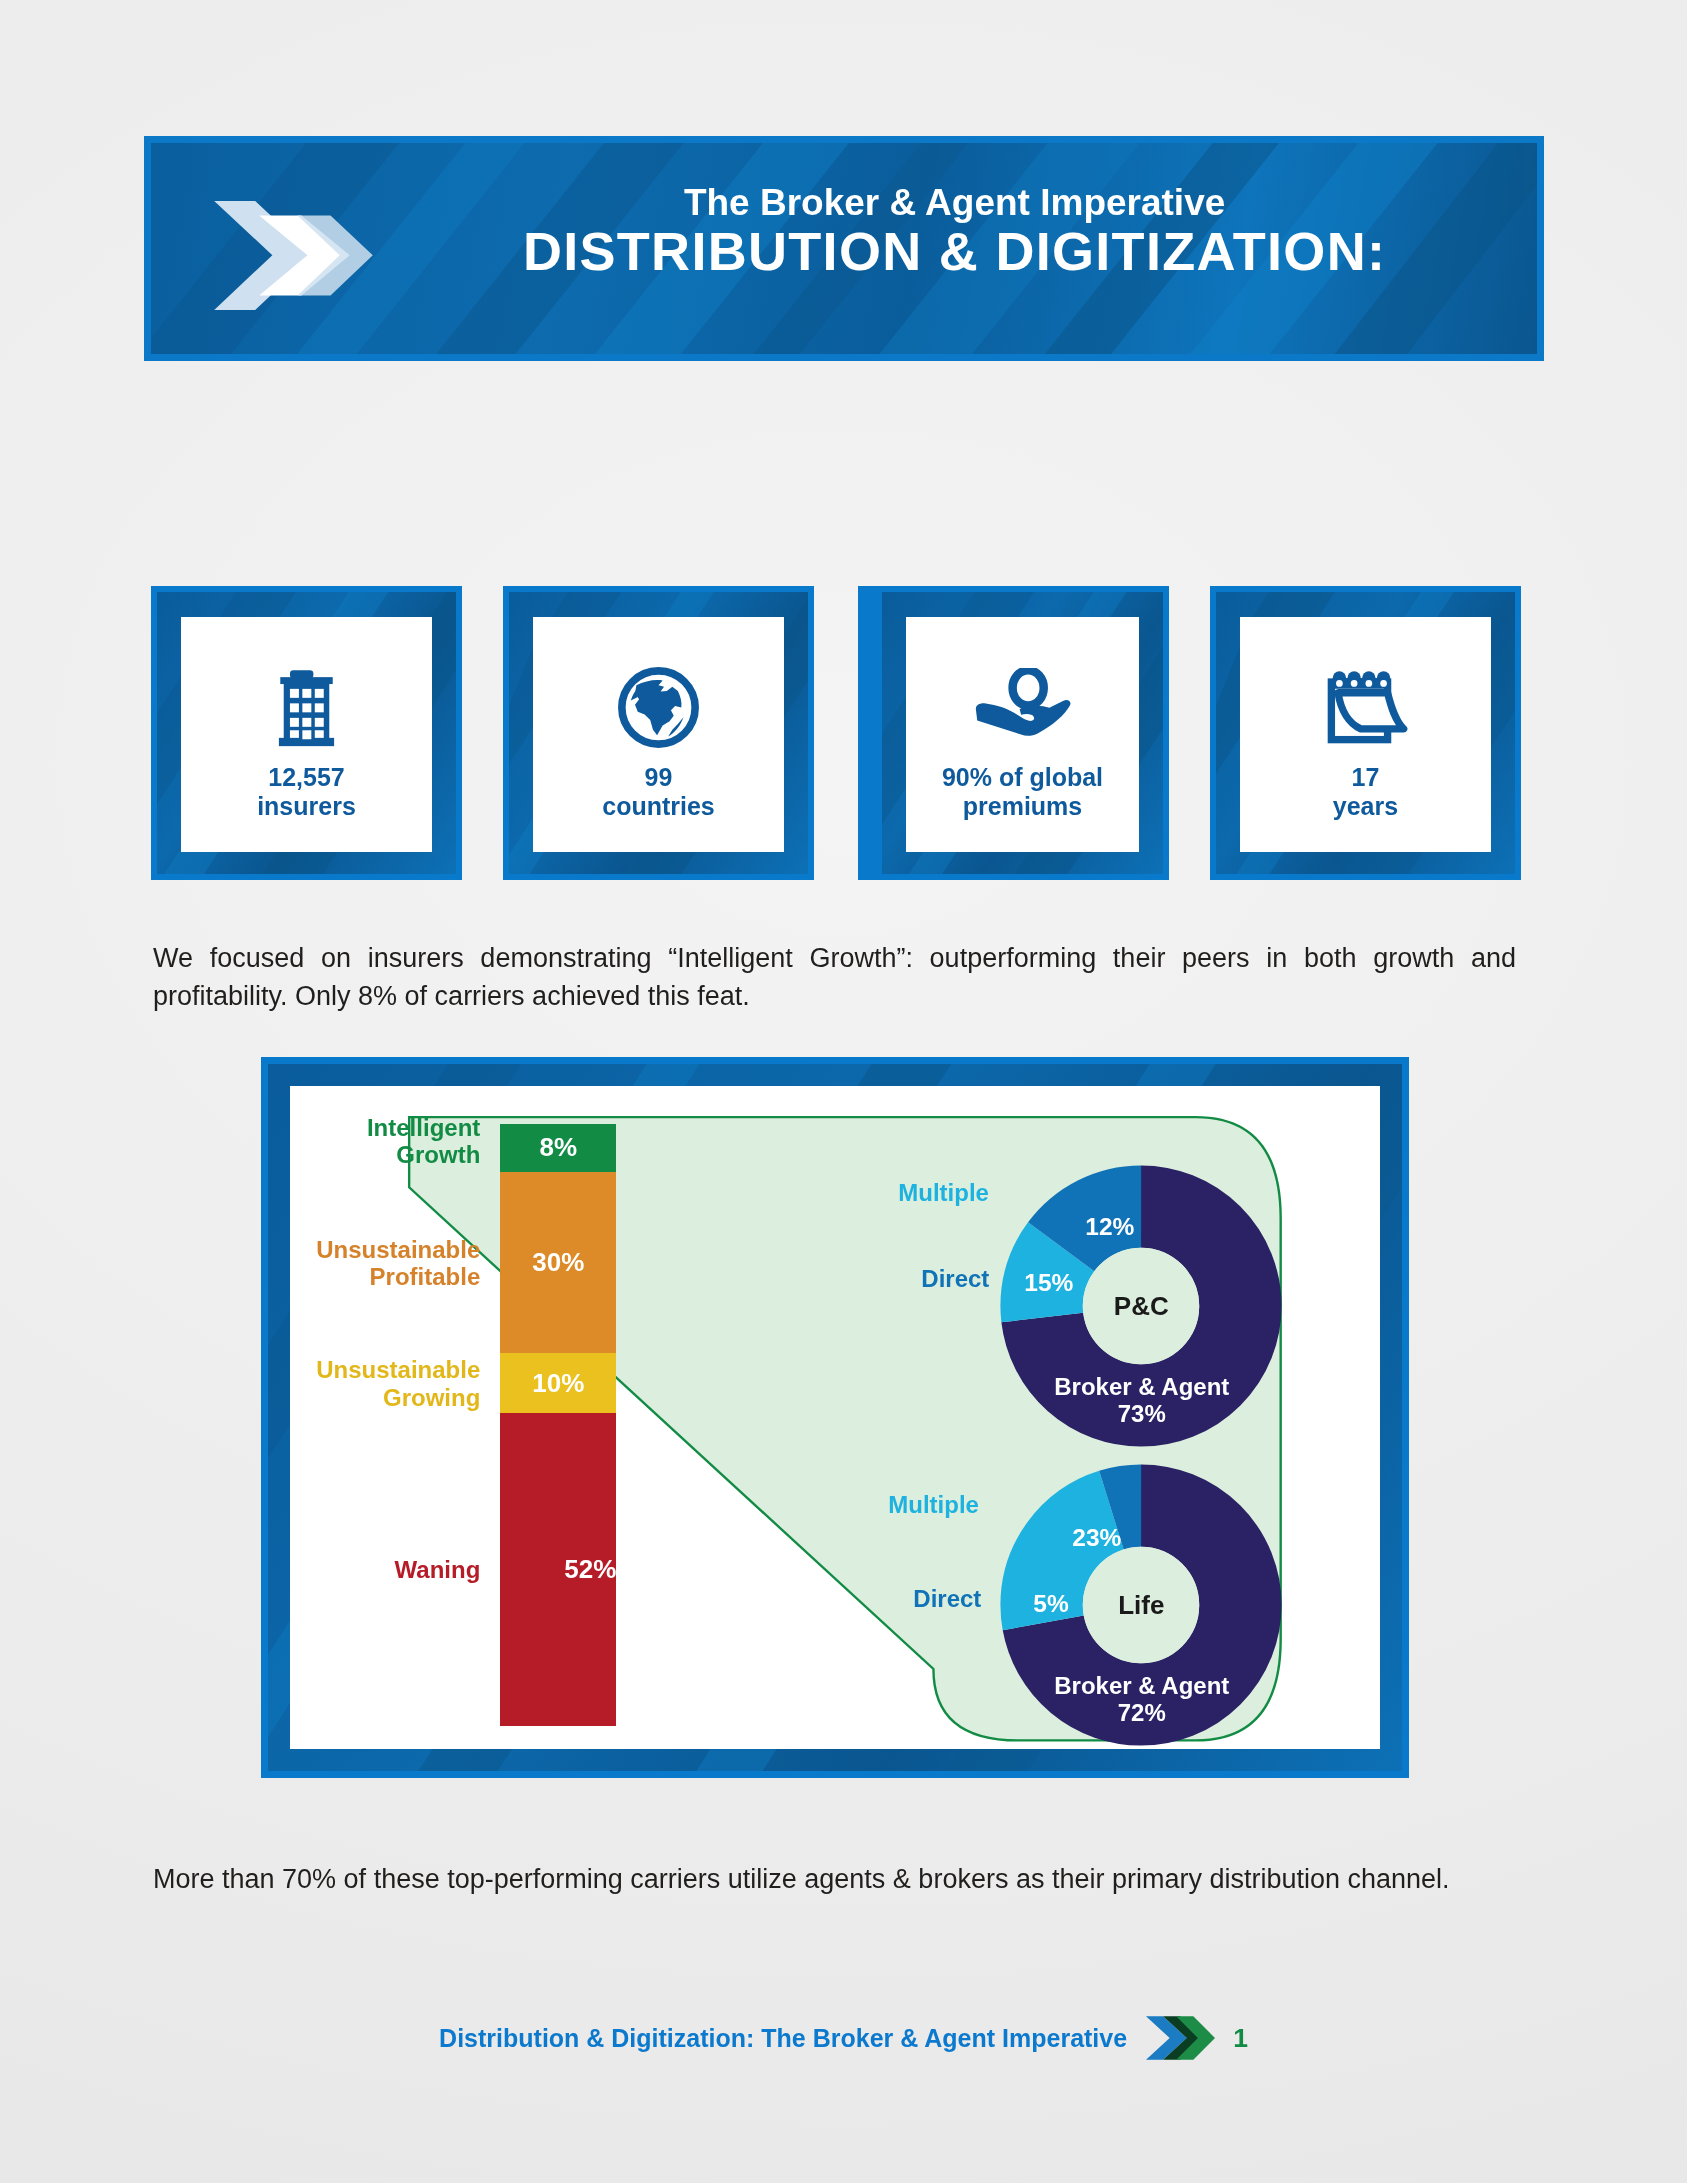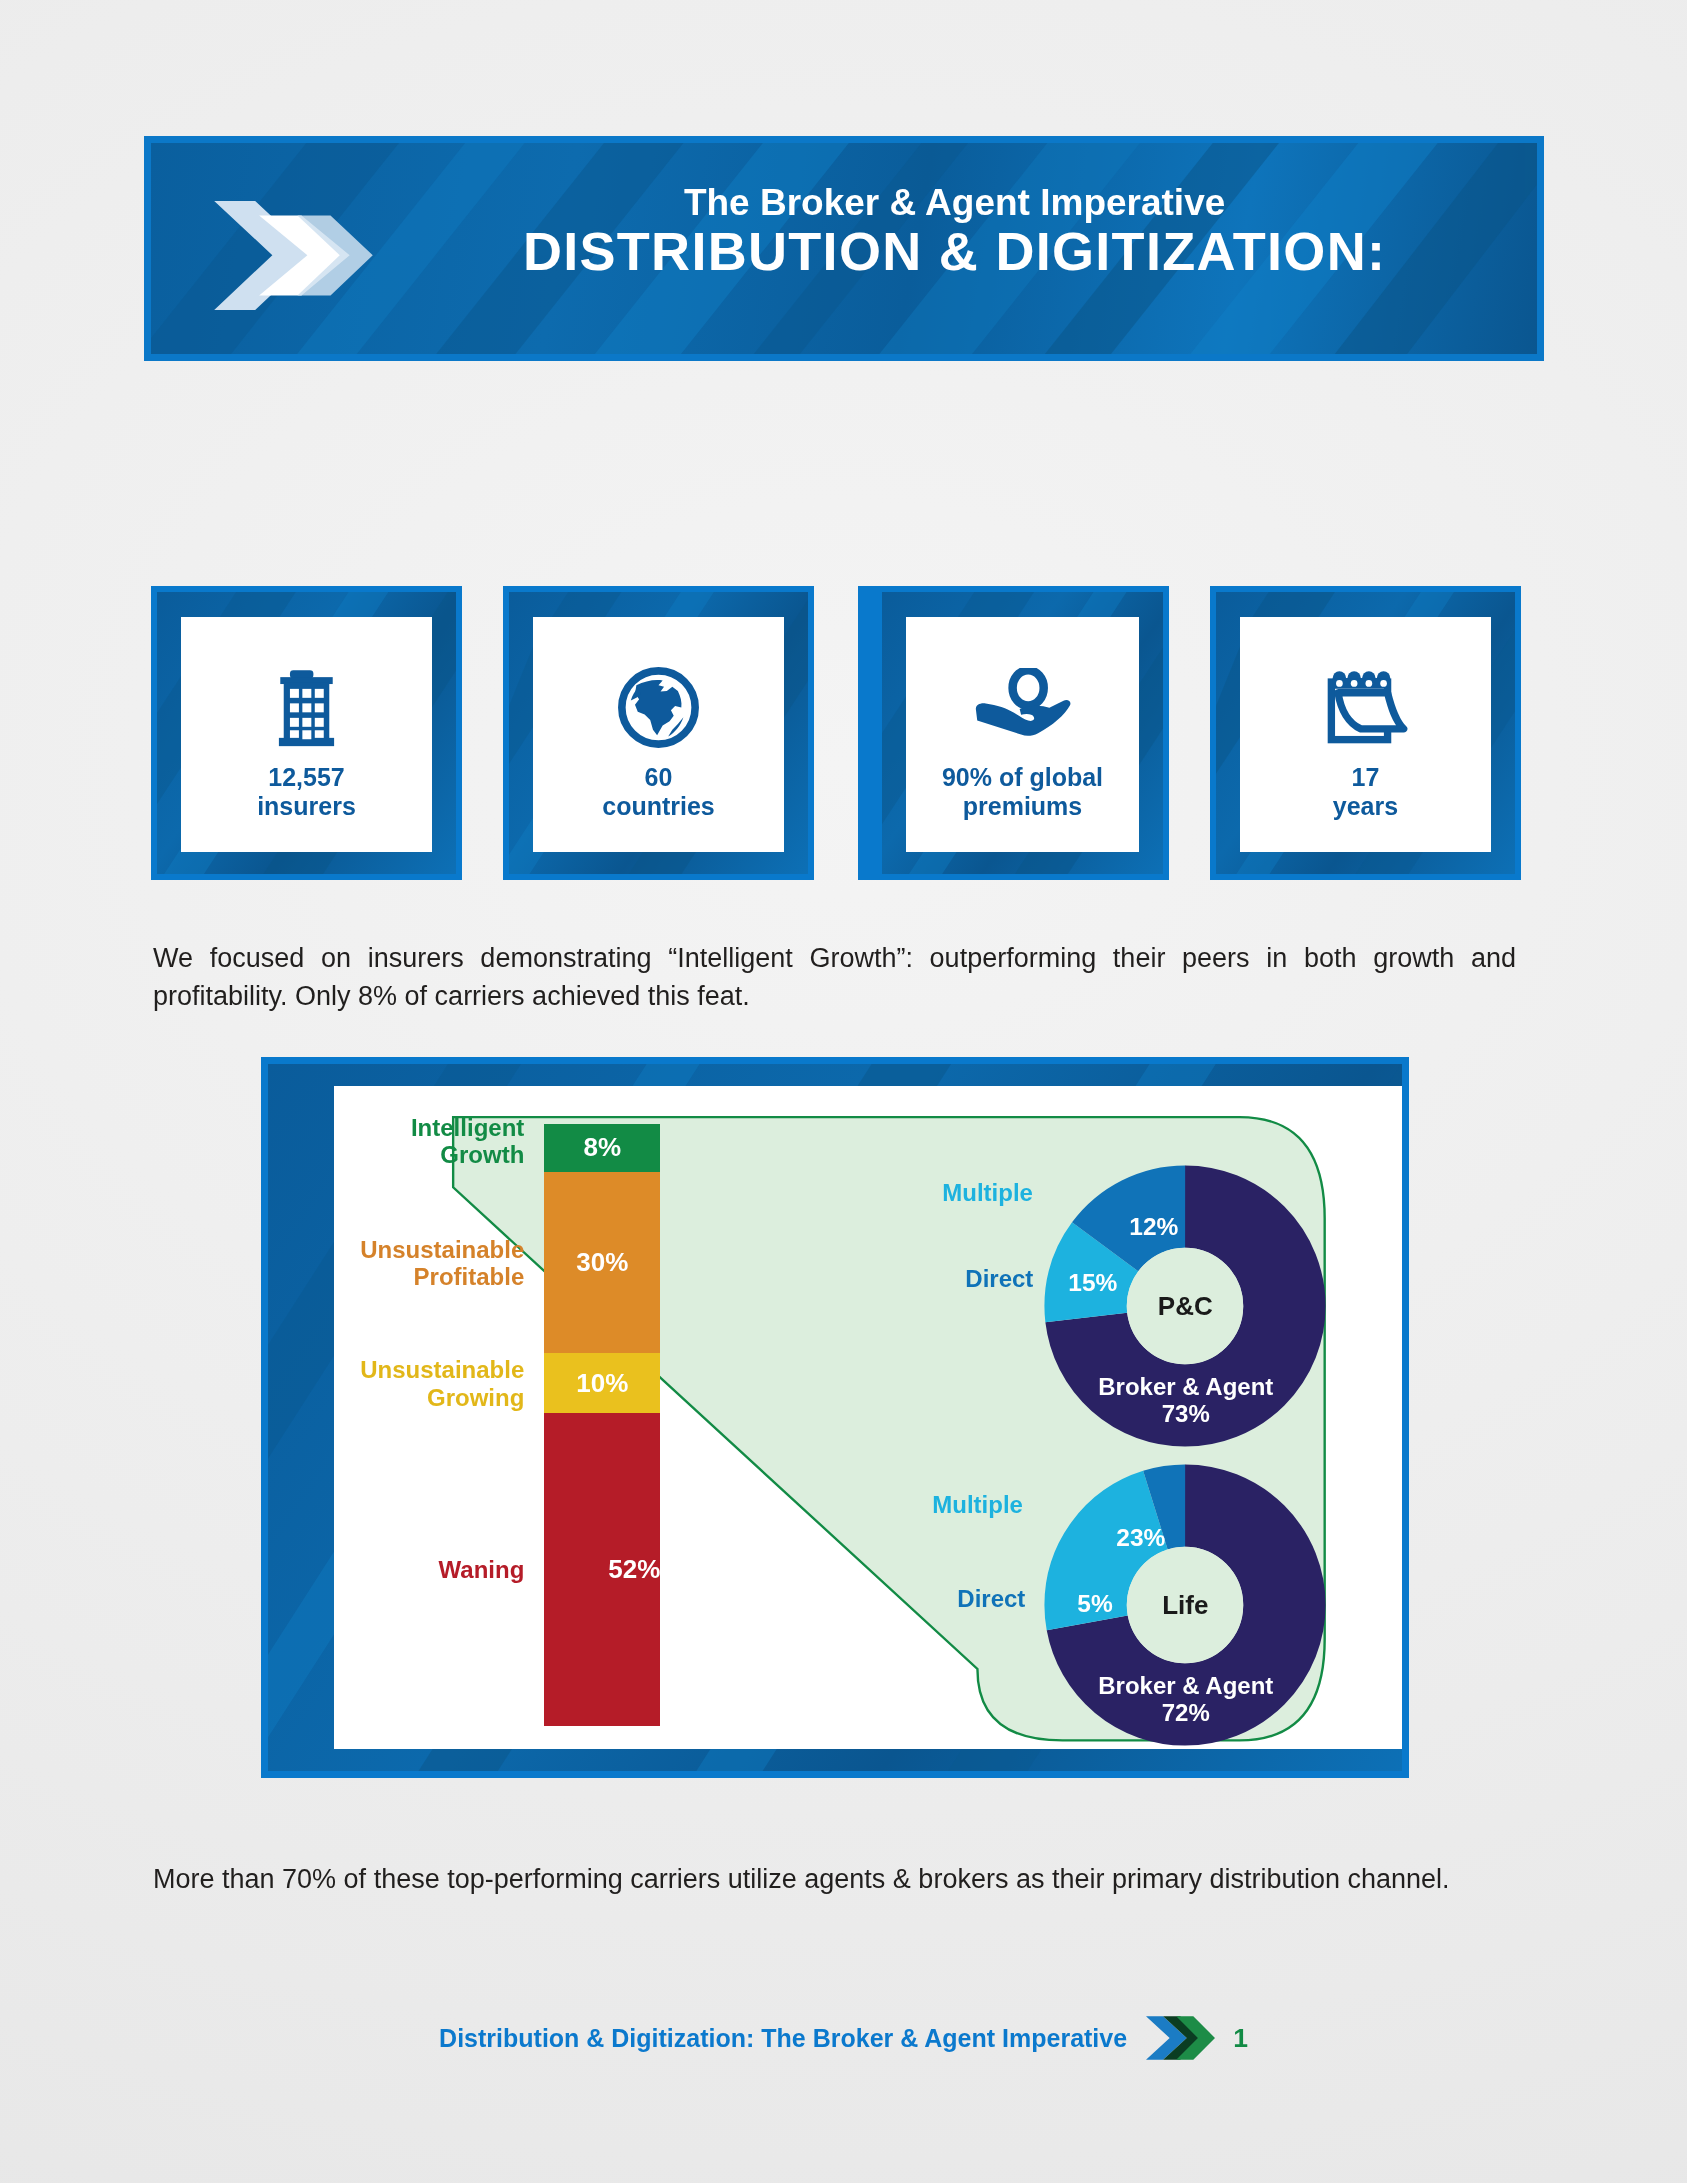--- a/index.html
+++ b/index.html
@@ -162,21 +162,20 @@
     background: linear-gradient(125deg, #0a5c9b 0%, #0c69ac 40%, #0a5690 68%, #0d70b6 100%);
     padding: 22px 22px 22px 22px;
   }
   #chart-canvas {
     position: relative;
     z-index: 2;
     width: 100%;
     height: 100%;
     background: #ffffff;
     overflow: hidden;
-    margin-left: 44px;
   }
 
   
   #funnel-svg {
     position: absolute;
     left: 0; top: 0;
     width: 100%; height: 100%;
     z-index: 1;
   }
 
@@ -376,21 +375,21 @@
           <div class="stat-icon">
             <svg viewBox="0 0 120 120" width="83" height="83">
               <circle cx="60" cy="60" r="53" fill="none" stroke="#0e5a9c" stroke-width="11"></circle>
               <path d="M28 28 C40 22 54 19 66 21 L60 28 L68 30 L63 37 L72 36 L80 30 L88 36
                        C92 44 94 52 93 60 L84 58 L78 64 L82 72 L76 80 L66 86 L58 100 L52 92
                        L48 78 L40 70 L30 66 L26 56 L32 48 L26 40 Z" fill="#0e5a9c"></path>
               <path d="M20 50 C22 42 26 36 30 32 L34 40 L28 46 Z" fill="#0e5a9c"></path>
               <path d="M96 74 C92 86 84 96 74 102 L80 92 L88 84 Z" fill="#0e5a9c"></path>
             </svg>
           </div>
-          <div class="stat-label">60
+          <div class="stat-label">99
 countries</div>
         </div>
       </div>
     </div>
 
     <div class="stat-box">
       <div class="stat-frame">
         <svg class="stripe" style="left:-13.2px;width:344px;height:344px;top:-26.5px;" viewBox="0 0 520 520" preserveAspectRatio="none">
           <g opacity="0.45">
             <polygon points="80,0 170,0 40,520 -50,520" fill="#0a5990"></polygon>

